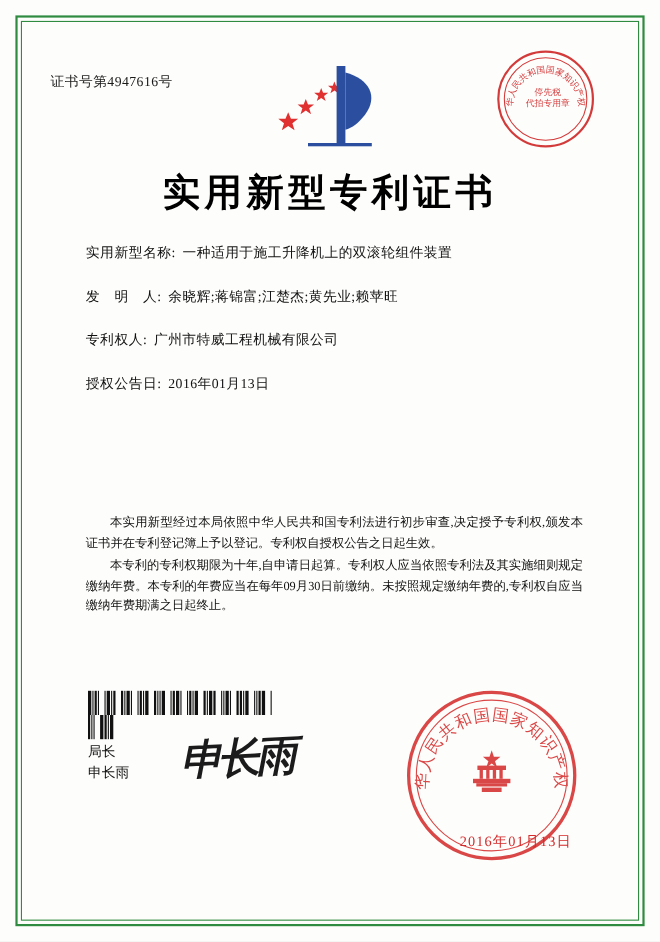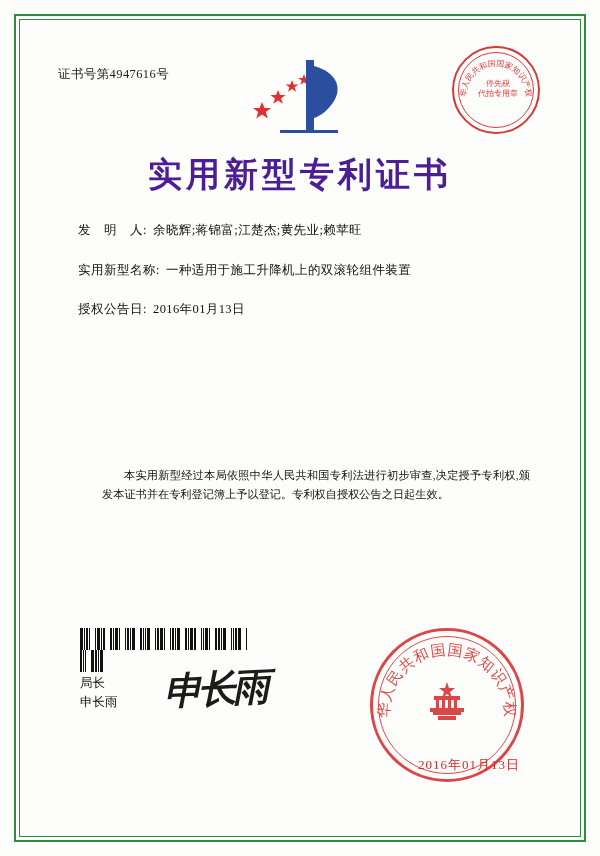--- a/index.html
+++ b/index.html
@@ -42,21 +42,21 @@
   .content {
     position: absolute;
     left: 34px;
     top: 34px;
     right: 34px;
     bottom: 34px;
   }
   
   .cert-no {
     position: absolute;
-    left: 24px;
+    left: 12px;
     top: 32px;
     font-size: 12.5px;
     color: #1a1a1a;
     letter-spacing: 0.4px;
   }
   
   .top-seal {
     position: absolute;
     right: 26px;
     top: 12px;
@@ -100,21 +100,21 @@
   
   .main-title {
     position: absolute;
     left: 0;
     right: 0;
     top: 118px;
     text-align: center;
     font-size: 34px;
     font-weight: bold;
     letter-spacing: 4px;
-    color: #4c1d95;
+    color: #000000;
     font-family: "Liberation Serif", serif;
   }
   
   .fields {
     position: absolute;
     left: 44px;
     right: 30px;
     top: 188px;
   }
   .field-row {
@@ -135,21 +135,20 @@
   
   .body-text {
     position: absolute;
     left: 44px;
     right: 36px;
     top: 432px;
     font-size: 11.2px;
     line-height: 18.5px;
     color: #111;
     text-align: justify;
-    margin-left: 24px;
   }
   .body-text p {
     margin: 0 0 2px 0;
     text-indent: 22px;
   }
   
   .barcode {
     position: absolute;
     left: 46px;
     top: 594px;
@@ -263,35 +262,40 @@
         <rect x="66" y="6" width="8" height="72"></rect>
         <path d="M 74,12 C 96,18 104,34 92,50 C 86,58 80,62 74,64 Z"></path>
       </g>
       <rect x="40" y="76" width="58" height="3" fill="#2b4f9e"></rect>
     </svg>
 
     <div class="main-title">实用新型专利证书</div>
 
     <div class="fields">
       <div class="field-row">
+        <span class="field-label">实用新型名称:</span>
+        <span class="field-value">一种适用于施工升降机上的双滚轮组件装置</span>
+      </div>
+      <div class="field-row">
         <span class="field-label">发　明　人:</span>
         <span class="field-value">余晓辉;蒋锦富;江楚杰;黄先业;赖苹旺</span>
       </div>
       <div class="field-row">
-        <span class="field-label">实用新型名称:</span>
-        <span class="field-value">一种适用于施工升降机上的双滚轮组件装置</span>
+        <span class="field-label">专利权人:</span>
+        <span class="field-value">广州市特威工程机械有限公司</span>
       </div>
       <div class="field-row">
         <span class="field-label">授权公告日:</span>
         <span class="field-value">2016年01月13日</span>
       </div>
     </div>
 
     <div class="body-text">
       <p>本实用新型经过本局依照中华人民共和国专利法进行初步审查,决定授予专利权,颁发本证书并在专利登记簿上予以登记。专利权自授权公告之日起生效。</p>
+      <p>本专利的专利权期限为十年,自申请日起算。专利权人应当依照专利法及其实施细则规定缴纳年费。本专利的年费应当在每年09月30日前缴纳。未按照规定缴纳年费的,专利权自应当缴纳年费期满之日起终止。</p>
     </div>
 
     <div class="barcode">
       <span style="width:3px"></span><span style="width:1px"></span><span style="width:2px"></span><span style="width:1px"></span>
       <span style="width:1px"></span><span style="width:3px"></span><span style="width:1px"></span><span style="width:2px"></span>
       <span style="width:2px"></span><span style="width:1px"></span><span style="width:3px"></span><span style="width:1px"></span>
       <span style="width:1px"></span><span style="width:2px"></span><span style="width:1px"></span><span style="width:3px"></span>
       <span style="width:2px"></span><span style="width:1px"></span><span style="width:1px"></span><span style="width:3px"></span>
       <span style="width:1px"></span><span style="width:2px"></span><span style="width:3px"></span><span style="width:1px"></span>
       <span style="width:1px"></span><span style="width:2px"></span><span style="width:1px"></span><span style="width:3px"></span>

